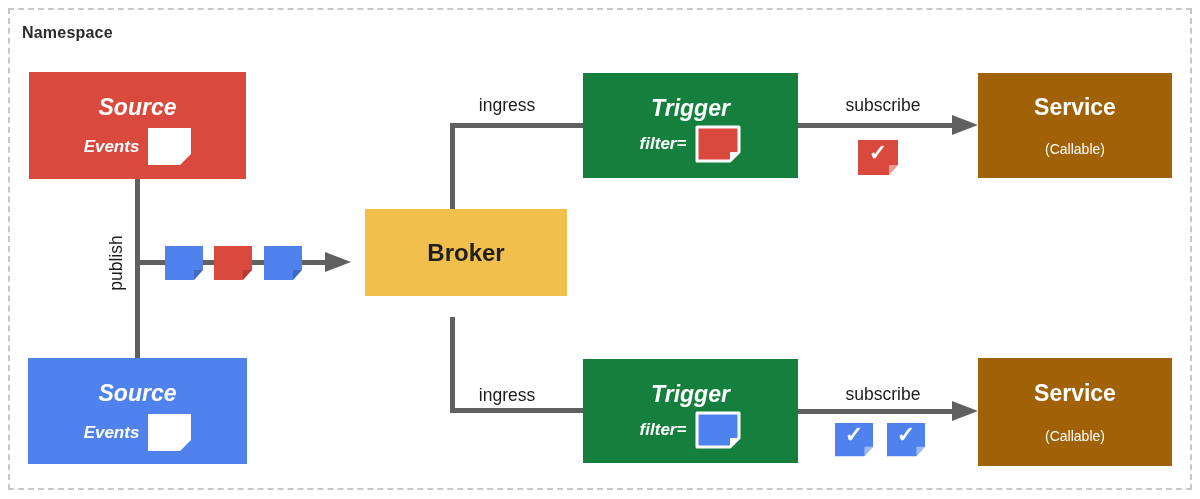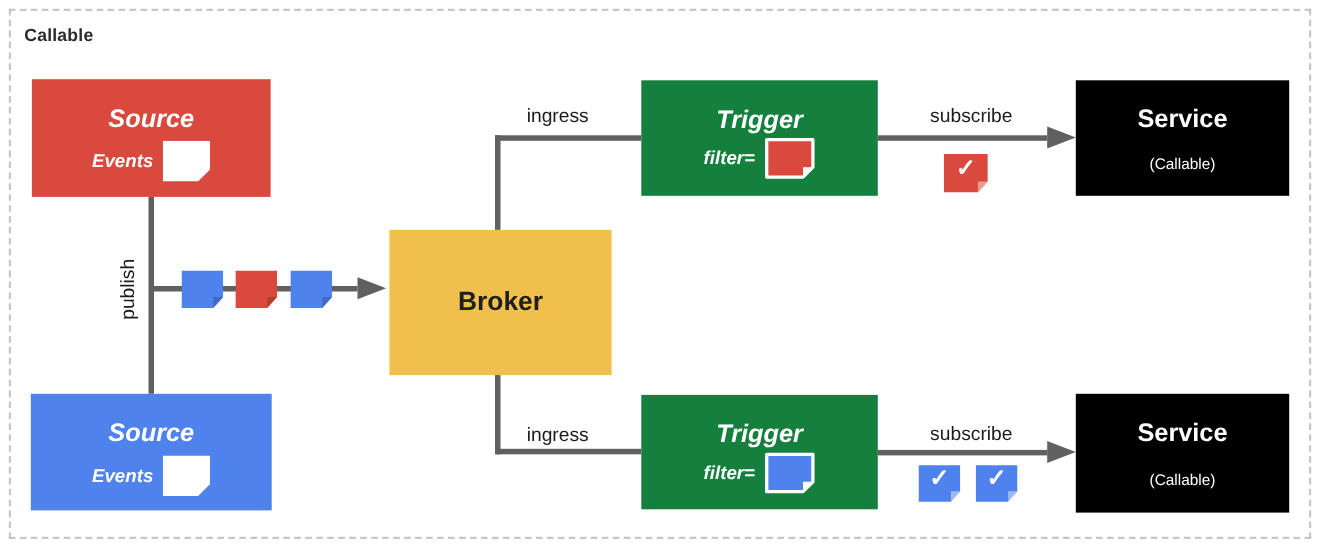--- a/index.html
+++ b/index.html
@@ -17,21 +17,21 @@
   }
   .box {
     position:absolute; box-sizing:border-box;
     display:flex; flex-direction:column; align-items:center;
   }
   .title { font-size:23px; font-weight:700; color:#fff; line-height:1.15; }
   .box-red    { background:#D9493D; }
   .box-blue   { background:#4F82EC; }
   .box-yellow { background:#F1C04C; }
   .box-green  { background:#15803d; }
-  .box-gray   { background:#000000;gap:20px; }
+  .box-gray   { background:#a16207;gap:20px; }
   .source, .trigger { padding-top:22px;font-style:italic; }
   .inner-row { display:flex; align-items:center; gap:9px; margin-top:8px; }
   .inner-label { font-size:17px; font-weight:700; color:#fff; }
   .broker-box { justify-content:center; }
   .broker-box .title { color:#1f1f1f; font-size:24px; }
   .service { justify-content:center; text-align:center; }
   .service .subtitle { font-size:14px; font-weight:400; color:#fefefe; margin-top:1px; }
   .line { position:absolute; background:#606060; }
   .arrow-right {
     position:absolute; width:0; height:0;
@@ -55,21 +55,21 @@
     display:flex; align-items:center; justify-content:center;
     color:#ffffff; font-size:22px; font-weight:700;
   }
 </style>
 </head>
 <body>
 
 <div class="stage">
 
   <div class="ns-border"></div>
-  <div class="ns-label">Callable</div>
+  <div class="ns-label">Namespace</div>
 
   <div class="line" style="left:135px; top:179px; width:5px; height:179px;"></div>
   <div class="line" style="left:137px; top:260px; width:188px; height:5px;"></div>
   <div class="arrow-right" style="left:325px; top:252px;"></div>
 
   <div class="line" style="left:450px; top:123px; width:5px; height:86px;"></div>
   <div class="line" style="left:450px; top:123px; width:133px; height:5px;"></div>
   <div class="line" style="left:450px; top:317px; width:5px; height:96px;"></div>
   <div class="line" style="left:450px; top:408px; width:133px; height:5px;"></div>
 
@@ -142,21 +142,21 @@
     <div class="inner-row">
       <span class="inner-label">Events</span>
       <span class="note-inline">
         <svg width="43" height="37" viewBox="0 0 43 37">
             <polygon points="0,0 43,0 43,26 32,37 0,37" fill="#FFFFFF"></polygon>
           </svg>
       </span>
     </div>
   </div>
 
-  <div class="box box-yellow broker-box" style="left:354px; top:209px; width:202px; height:132px;">
+  <div class="box box-yellow broker-box" style="left:365px; top:209px; width:202px; height:87px;">
     <div class="title">Broker</div>
   </div>
 
   <div class="box box-green trigger" style="left:583px; top:73px; width:215px; height:105px;">
     <div class="title">Trigger</div>
     <div class="inner-row" style="margin-top:4px;">
       <span class="inner-label">filter=</span>
       <span class="note-inline">
         <svg width="46" height="38" viewBox="0 0 46 38">
             <polygon points="2,2 44,2 44,27 35,36 2,36" stroke="#ffffff" stroke-width="3" stroke-linejoin="round" fill="#D9493D"></polygon>

